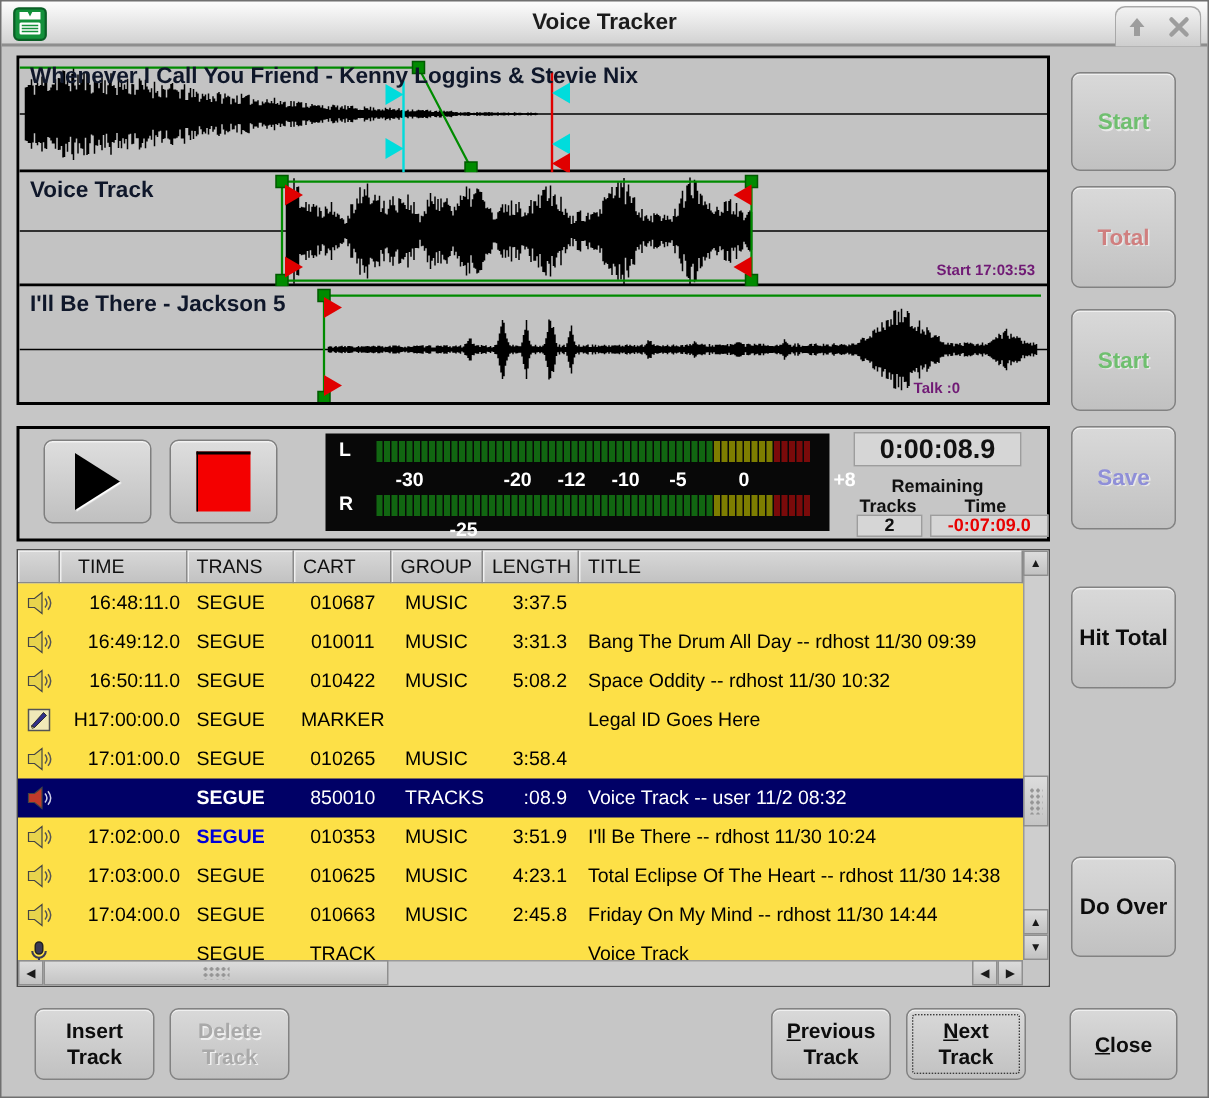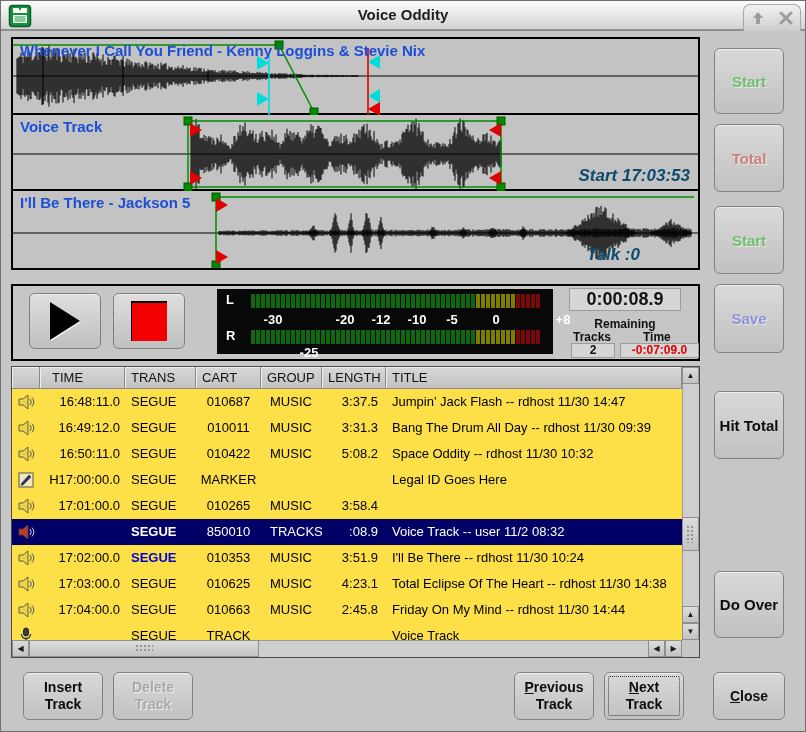--- a/index.html
+++ b/index.html
@@ -14,22 +14,22 @@
     font-size:15px;font-weight:bold;color:#1c1c1c;}
   .win-controls{position:absolute;right:4px;top:3px;width:58px;height:27px;
     background:linear-gradient(#f2f2f2,#cdcdcd);border:1px solid #a8a8a8;border-bottom:none;
     border-radius:7px 7px 0 0;display:flex;align-items:center;justify-content:space-around;}
   .win-ctl{width:16px;height:16px;display:flex;align-items:center;justify-content:center;cursor:default;}
   
   .wavepanel{position:absolute;left:10px;top:36px;width:689px;border:2px solid #000;background:#c3c3c3;}
   .track{position:relative;width:685px;background:#c3c3c3;}
   .track.b{border-bottom:2px solid #000;}
   .track svg{display:block;}
-  .track-title{position:absolute;left:7px;top:3px;font-size:15px;font-weight:bold;color:#1d4ed8;white-space:nowrap;}
-  .track-overlay{position:absolute;bottom:3px;font-size:17px;font-weight:bold;color:#0c4a6e;white-space:nowrap;font-style:italic;}
+  .track-title{position:absolute;left:7px;top:3px;font-size:15px;font-weight:bold;color:#0f172a;white-space:nowrap;}
+  .track-overlay{position:absolute;bottom:3px;font-size:10px;font-weight:bold;color:#701a75;white-space:nowrap;}
   
   .transport{position:absolute;left:10px;top:283px;width:689px;height:77px;border:2px solid #000;background:#c6c6c6;}
   .tbtn{position:absolute;width:72px;height:56px;background:linear-gradient(#dedede,#c0c0c0);
     border:1px solid #7f7f7f;border-radius:6px;box-shadow:inset 0 1px 0 #f2f2f2;
     display:flex;align-items:center;justify-content:center;}
   .play-tri{width:0;height:0;border-left:30px solid #000;border-top:19px solid transparent;border-bottom:19px solid transparent;filter:drop-shadow(1px 1px 0 #fff);}
   .stop-sq{width:36px;height:40px;background:#f40000;border-top:2px solid #000;border-left:1px solid #000;}
   .vu{position:absolute;left:204px;top:3px;width:336px;height:65px;background:#080808;}
   .vu-lbl{position:absolute;left:9px;color:#fff;font-size:13px;font-weight:bold;}
   .vu-row{position:absolute;left:34px;height:14px;display:flex;}
@@ -95,21 +95,21 @@
     <span class="win-icon">
       <svg width="24" height="24" viewBox="0 0 24 24">
         <rect x="1.5" y="1.5" width="21" height="21" rx="3" fill="#13913b" stroke="#0a5f26" stroke-width="1.5"></rect>
         <path d="M5 4 h5.5 l1.5 3 l1.5 -3 H19 v5 H5 z" fill="#ffffff"></path>
         <rect x="5" y="11" width="14" height="8" rx="1" fill="#ffffff"></rect>
         <line x1="6.5" y1="13" x2="17.5" y2="13" stroke="#13913b" stroke-width="1"></line>
         <line x1="6.5" y1="15" x2="17.5" y2="15" stroke="#13913b" stroke-width="1"></line>
         <line x1="6.5" y1="17" x2="17.5" y2="17" stroke="#13913b" stroke-width="1"></line>
       </svg>
     </span>
-    <span class="win-title">Voice Oddity</span>
+    <span class="win-title">Voice Tracker</span>
     <span class="win-controls">
       <span class="win-ctl">
         <svg width="14" height="14" viewBox="0 0 14 14">
             <path d="M7 1 L12 7 H9 V13 H5 V7 H2 Z" fill="#9d9d9d"></path>
           </svg>
       </span>
       <span class="win-ctl">
         <svg width="14" height="14" viewBox="0 0 14 14">
             <path d="M2 2 L12 12 M12 2 L2 12" stroke="#9d9d9d" stroke-width="3" stroke-linecap="round"></path>
           </svg>
@@ -336,21 +336,20 @@
             <svg width="18" height="18" viewBox="0 0 18 18">
               <polygon points="2,6 6,6 11,2 11,16 6,12 2,12" fill="#e8d44d" stroke="#444" stroke-width="0.8"></polygon>
               <path d="M13 6 q2.6 3 0 6 M15 4.5 q3.6 4.5 0 9" stroke="#555" stroke-width="1" fill="none"></path>
             </svg>
           </span>
           <span class="c1">16:48:11.0</span>
           <span class="c2">SEGUE</span>
           <span class="c3">010687</span>
           <span class="c4">MUSIC</span>
           <span class="c5">3:37.5</span>
-          <span class="c6">Jumpin' Jack Flash -- rdhost 11/30 14:47</span>
         </div>
         <div class="lrow">
           <span class="c0">
             <svg width="18" height="18" viewBox="0 0 18 18">
               <polygon points="2,6 6,6 11,2 11,16 6,12 2,12" fill="#e8d44d" stroke="#444" stroke-width="0.8"></polygon>
               <path d="M13 6 q2.6 3 0 6 M15 4.5 q3.6 4.5 0 9" stroke="#555" stroke-width="1" fill="none"></path>
             </svg>
           </span>
           <span class="c1">16:49:12.0</span>
           <span class="c2">SEGUE</span>

